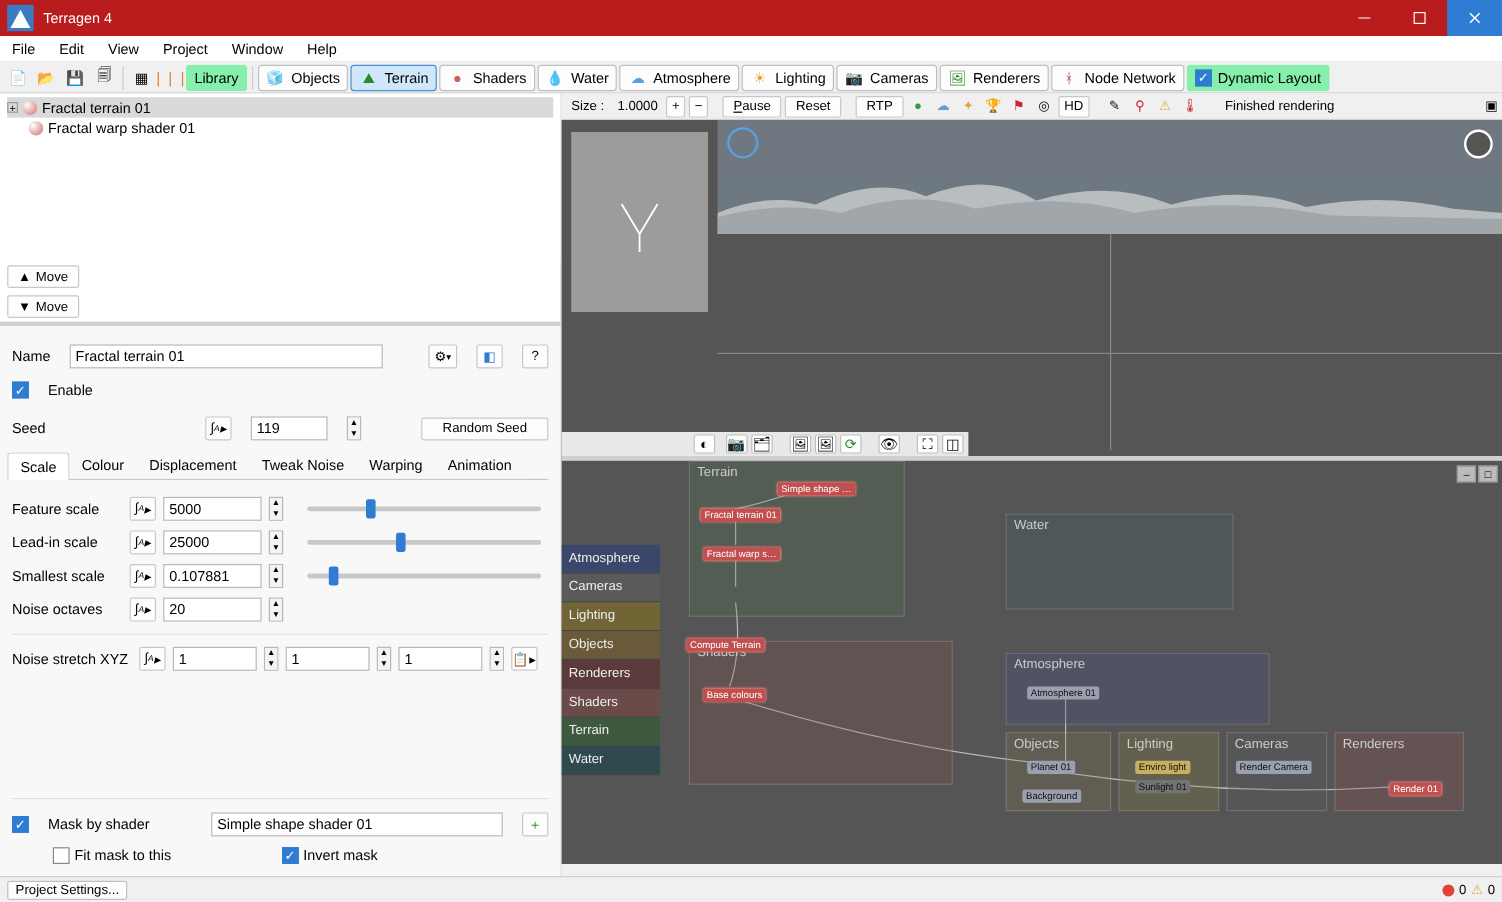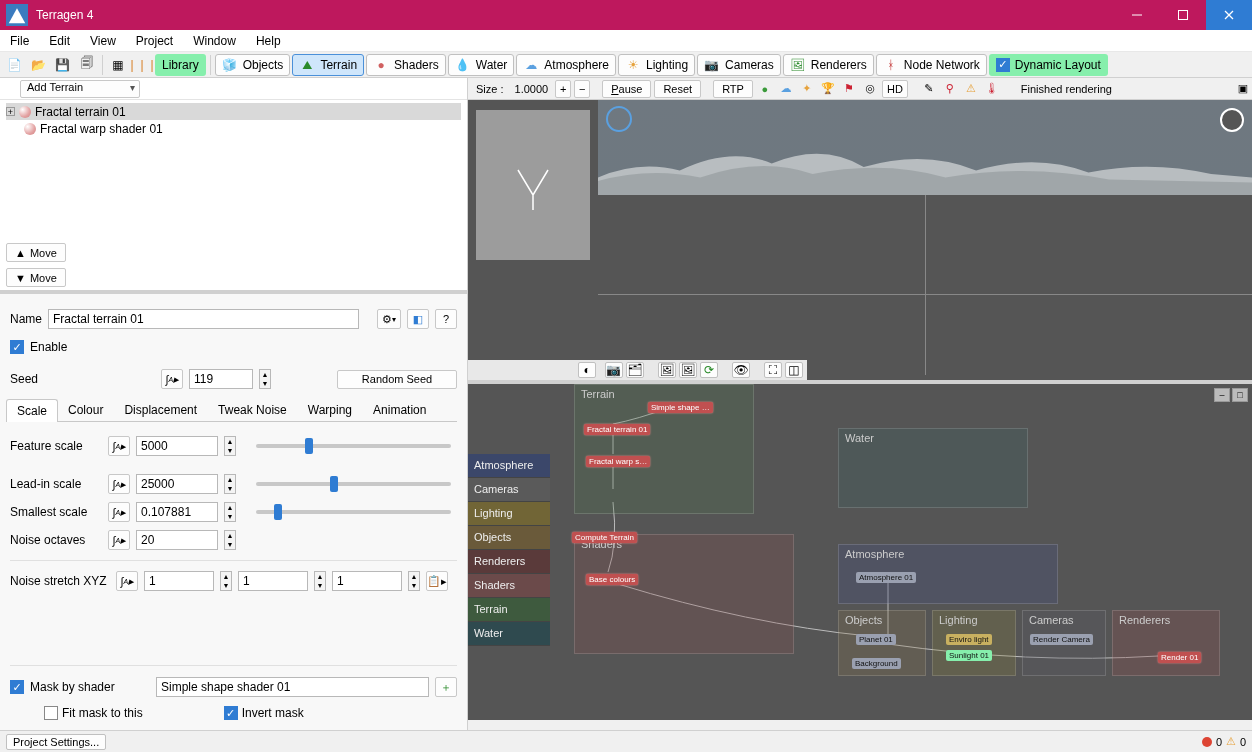--- a/index.html
+++ b/index.html
@@ -4,21 +4,21 @@
 <style>
   * { box-sizing: border-box; margin: 0; padding: 0; font-family: "Segoe UI", Tahoma, sans-serif; }
   body { width: 1252px; height: 752px; overflow: hidden; background: #fff; font-size: 12px; display: flex; flex-direction: column; }
   
   .titlebar { height: 30px; background: #ffffff; border-bottom: 1px solid #5a93d4; display: flex; align-items: center; color: #000; }
   .titlebar .appicon { width: 22px; height: 22px; margin: 0 6px; background: #3b7bbf; display: flex; align-items: center; justify-content: center; }
   .titlebar .title { flex: 1; font-size: 12px; padding-left: 2px;}
   .titlebar .winbtn { width: 46px; height: 30px; display:flex; align-items:center; justify-content:center; color:#333;}
   .titlebar .winbtn.close{ background:#2f7cd3; color:#fff;}
   .titlebar .winbtn svg { width:12px; height:12px;}
-  .titlebar-wrap { background:#be185d; display:flex; align-items:center;}
+  .titlebar-wrap { background:#b91c1c; display:flex; align-items:center;}
   .titlebar-wrap .titlebar{ flex:1; background:transparent; border:none; color:#fff;}
   .titlebar-wrap .title{ color:#fff;}
   .titlebar-wrap .winbtn{ color:#fff;}
   
   .menubar { height: 22px; background: #fff; display:flex; align-items:center; border-bottom:1px solid #e8e8e8;text-align:center;}
   .menubar span { padding: 3px 10px; font-size: 12px; }
   
   .maintoolbar { height: 26px; background: #f0f0f0; display:flex; align-items:center; border-bottom:1px solid #d0d0d0; padding-left:4px; gap:2px;}
   .tbtn { height:22px; display:inline-flex; align-items:center; border:1px solid transparent; border-radius:3px; padding:0 6px; font-size:12px; gap:5px; background:#86efac;}
   .tbtn.framed { border:1px solid #c0c0c0; background:#fdfdfd;}
@@ -38,21 +38,21 @@
   .termpanel .tree { height:140px; background:#fff; padding:3px 6px; font-size:12px; overflow:auto;}
   .tree .row { display:flex; align-items:center; height:17px; gap:4px;}
   .tree .row.sel { background:#d9d9d9;}
   .tree .exp { width:9px; text-align:center; font-size:9px; border:1px solid #999; line-height:8px; height:9px;}
   .tree .nodeico { width:12px; height:12px; border-radius:50%; background:radial-gradient(circle at 30% 30%, #fff, #e3a2a2 60%, #d08080);}
   .termpanel .srow { height:25px; display:flex; align-items:center; gap:6px; padding:0 6px;}
   .movebtn { border:1px solid #c8c8c8; border-radius:2px; background:#fdfdfd; height:19px; padding:0 8px; font-size:11px; display:flex; align-items:center; gap:4px;}
   .addop { font-size:11px; color:#888; padding:2px 4px;}
   
   .props { flex:1; display:flex; flex-direction:column; padding:10px 10px 4px 10px; background:#f8f8f8; overflow:hidden;}
-  .props .row { display:flex; align-items:center; height:26px; gap:6px; font-size:12px;}
+  .props .row { display:flex; align-items:center; height:26px; gap:16px; font-size:12px;}
   .props .row.tall{height:30px;}
   .props label{ font-size:12px;}
   .props input[type=text]{ height:20px; border:1px solid #b8b8b8; padding:0 4px; font-size:12px; background:#fff;}
   .iconbtn { width:22px; height:20px; border:1px solid #c8c8c8; display:inline-flex; align-items:center; justify-content:center; border-radius:2px; background:#fdfdfd; font-size:11px;}
   .gearbtn{ width:24px; height:20px;}
   .spin { display:inline-flex; flex-direction:column; border:1px solid #b8b8b8; height:20px;}
   .spin div{ width:10px; height:9px; font-size:7px; line-height:9px; text-align:center; background:#f4f4f4;}
   .cbx { width:14px; height:14px; border:1px solid #888; display:inline-flex; align-items:center; justify-content:center; font-size:11px; background:#fff;}
   .cbx.checked{ background:#2f7cd3; border-color:#2f7cd3; color:#fff;}
   .cbx.checked::after{content:"✓";}
@@ -207,23 +207,20 @@
   <span class="tbtn">
       <span class="cbx checked"></span>
       <span>Dynamic Layout</span>
     </span>
 </div>
 
 <div class="content">
 
   <div class="leftcol">
     <div class="termpanel">
-      <div class="droprow">
-        <div class="ddbtn">Add Terrain</div>
-      </div>
       <div class="tree">
         <div class="row sel">
           <span class="exp">+</span>
           <span class="nodeico"></span>
           <span>Fractal terrain 01</span>
         </div>
         <div class="row" style="padding-left:18px;">
           <span class="nodeico"></span>
           <span>Fractal warp shader 01</span>
         </div>
@@ -260,21 +257,21 @@
       </div>
       <div class="row" style="margin-top:6px;">
         <label style="width:145px;">Seed</label>
         <span class="iconbtn" style="font-style:italic;">∫<sub style="font-size:7px;">A</sub>▸</span>
         <input type="text" style="width: 64px;" value="119">
         <span class="spin">
             <div>▲</div>
             <div>▼</div>
           </span>
         <span style="flex:1;"></span>
-        <button class="movebtn" style="width:120px;justify-content:center;">Random Seed</button>
+        <button class="movebtn" style="width:106px;justify-content:center;">Random Seed</button>
       </div>
 
       <div class="tabs">
         <div class="tab active">Scale</div>
         <div class="tab">Colour</div>
         <div class="tab">Displacement</div>
         <div class="tab">Tweak Noise</div>
         <div class="tab">Warping</div>
         <div class="tab">Animation</div>
       </div>
@@ -284,21 +281,21 @@
         <span class="iconbtn" style="font-style:italic;">∫<sub style="font-size:7px;">A</sub>▸</span>
         <input class="num" value="5000" style="">
         <span class="spin">
             <div>▲</div>
             <div>▼</div>
           </span>
         <div class="slider">
             <div class="thumb" style="left:25%;"></div>
           </div>
       </div>
-      <div class="proprow" style="margin-top:10px;">
+      <div class="proprow" style="">
         <span class="lbl">Lead-in scale</span>
         <span class="iconbtn" style="font-style:italic;">∫<sub style="font-size:7px;">A</sub>▸</span>
         <input class="num" value="25000" style="">
         <span class="spin">
             <div>▲</div>
             <div>▼</div>
           </span>
         <div class="slider">
             <div class="thumb" style="left:38%;"></div>
           </div>
@@ -346,21 +343,21 @@
         <span class="iconbtn">📋▸</span>
       </div>
 
       <div class="bottomarea">
         <div class="row">
           <span class="cbx checked"></span>
           <label style="width:120px;">Mask by shader</label>
           <input type="text" style="flex: 1 1 0%;" value="Simple shape shader 01">
           <span class="iconbtn" style="color:#2a8a2a;">＋</span>
         </div>
-        <div class="row" style="padding-left:34px; gap:21px;align-items:center;">
+        <div class="row" style="padding-left:34px; gap:32px;align-items:center;">
           <span style="display:flex;align-items:center;gap:4px;">
               <span class="cbx"></span>
               <label>Fit mask to this</label>
             </span>
           <span style="display:flex;align-items:center;gap:4px;margin-left:60px;">
               <span class="cbx checked"></span>
               <label>Invert mask</label>
             </span>
         </div>
       </div>
@@ -472,21 +469,21 @@
 
       <div class="nnode r" style="left:180px;top:18px;">Simple shape …</div>
       <div class="nnode r" style="left:116px;top:40px;">Fractal terrain 01</div>
       <div class="nnode r" style="left:118px;top:72px;">Fractal warp s…</div>
       <div class="nnode r" style="left:104px;top:108px;margin-top:40px;">Compute Terrain</div>
       <div class="nnode r" style="left:118px;top:190px;">Base colours</div>
       <div class="nnode g" style="left:388px;top:188px;">Atmosphere 01</div>
       <div class="nnode g" style="left:388px;top:250px;">Planet 01</div>
       <div class="nnode g" style="left:384px;top:274px;">Background</div>
       <div class="nnode g" style="left:478px;top:250px;background:#c8b060;">Enviro light</div>
-      <div class="nnode g" style="left:478px;top:266px;background:#86efac;">Sunlight 01</div>
+      <div class="nnode g" style="left:478px;top:266px;background:#737373;">Sunlight 01</div>
       <div class="nnode g" style="left:562px;top:250px;">Render Camera</div>
       <div class="nnode r" style="left:690px;top:268px;">Render 01</div>
     </div>
   </div>
 </div>
 
 <div class="statusbar">
   <span class="psbtn">Project Settings...</span>
   <div class="right">
     <span class="dot" style="background:#d43;"></span>

